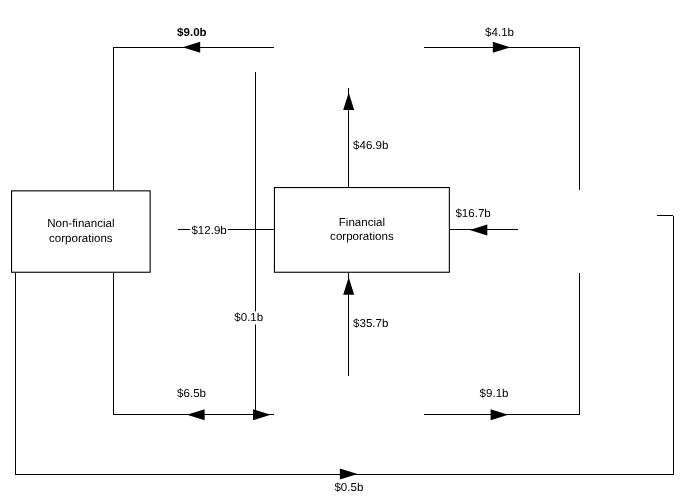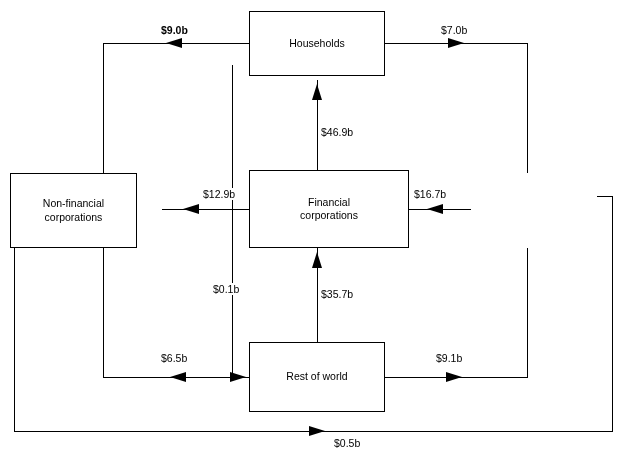--- a/index.html
+++ b/index.html
@@ -100,43 +100,37 @@
       <polygon points="317,252 312,268 322,268"></polygon>
 
       <polygon points="170,377 186,372 186,382"></polygon>
 
       <polygon points="462,377 446,372 446,382"></polygon>
 
       <polygon points="325,431 309,426 309,436"></polygon>
     </g>
   </svg>
 
-  <div class="node" style="left:249px; top:11px; width:136px; height:65px;">
-    <span class="node-label">Households</span>
-  </div>
 
   <div class="node" style="left:10px; top:173px; width:127px; height:75px;">
     <span class="node-label">Non-financial
 corporations</span>
   </div>
 
   <div class="node" style="left:249px; top:170px; width:160px; height:78px;">
     <span class="node-label">Financial
 corporations</span>
   </div>
 
 
-  <div class="node" style="left:249px; top:342px; width:136px; height:70px;">
-    <span class="node-label">Rest of world</span>
-  </div>
 
   <div class="edge-label" style="left:160px; top:24px;font-weight:bold;">$9.0b</div>
-  <div class="edge-label" style="left:440px; top:24px;">$7.0b</div>
+  <div class="edge-label" style="left:440px; top:24px;">$4.1b</div>
   <div class="edge-label" style="left:320px; top:126px;">$46.9b</div>
-  <div class="edge-label" style="left:173px; top:188px;margin-left:29px;">$12.9b</div>
+  <div class="edge-label" style="left:173px; top:204px;">$12.9b</div>
   <div class="edge-label" style="left:413px; top:188px;">$16.7b</div>
   <div class="edge-label" style="left:212px; top:283px;">$0.1b</div>
   <div class="edge-label" style="left:320px; top:288px;">$35.7b</div>
   <div class="edge-label" style="left:160px; top:352px;">$6.5b</div>
   <div class="edge-label" style="left:435px; top:352px;">$9.1b</div>
-  <div class="edge-label" style="left:303px; top:437px;margin-left:30px;">$0.5b</div>
+  <div class="edge-label" style="left:303px; top:437px;">$0.5b</div>
 
 </div>
 
 </body></html>

